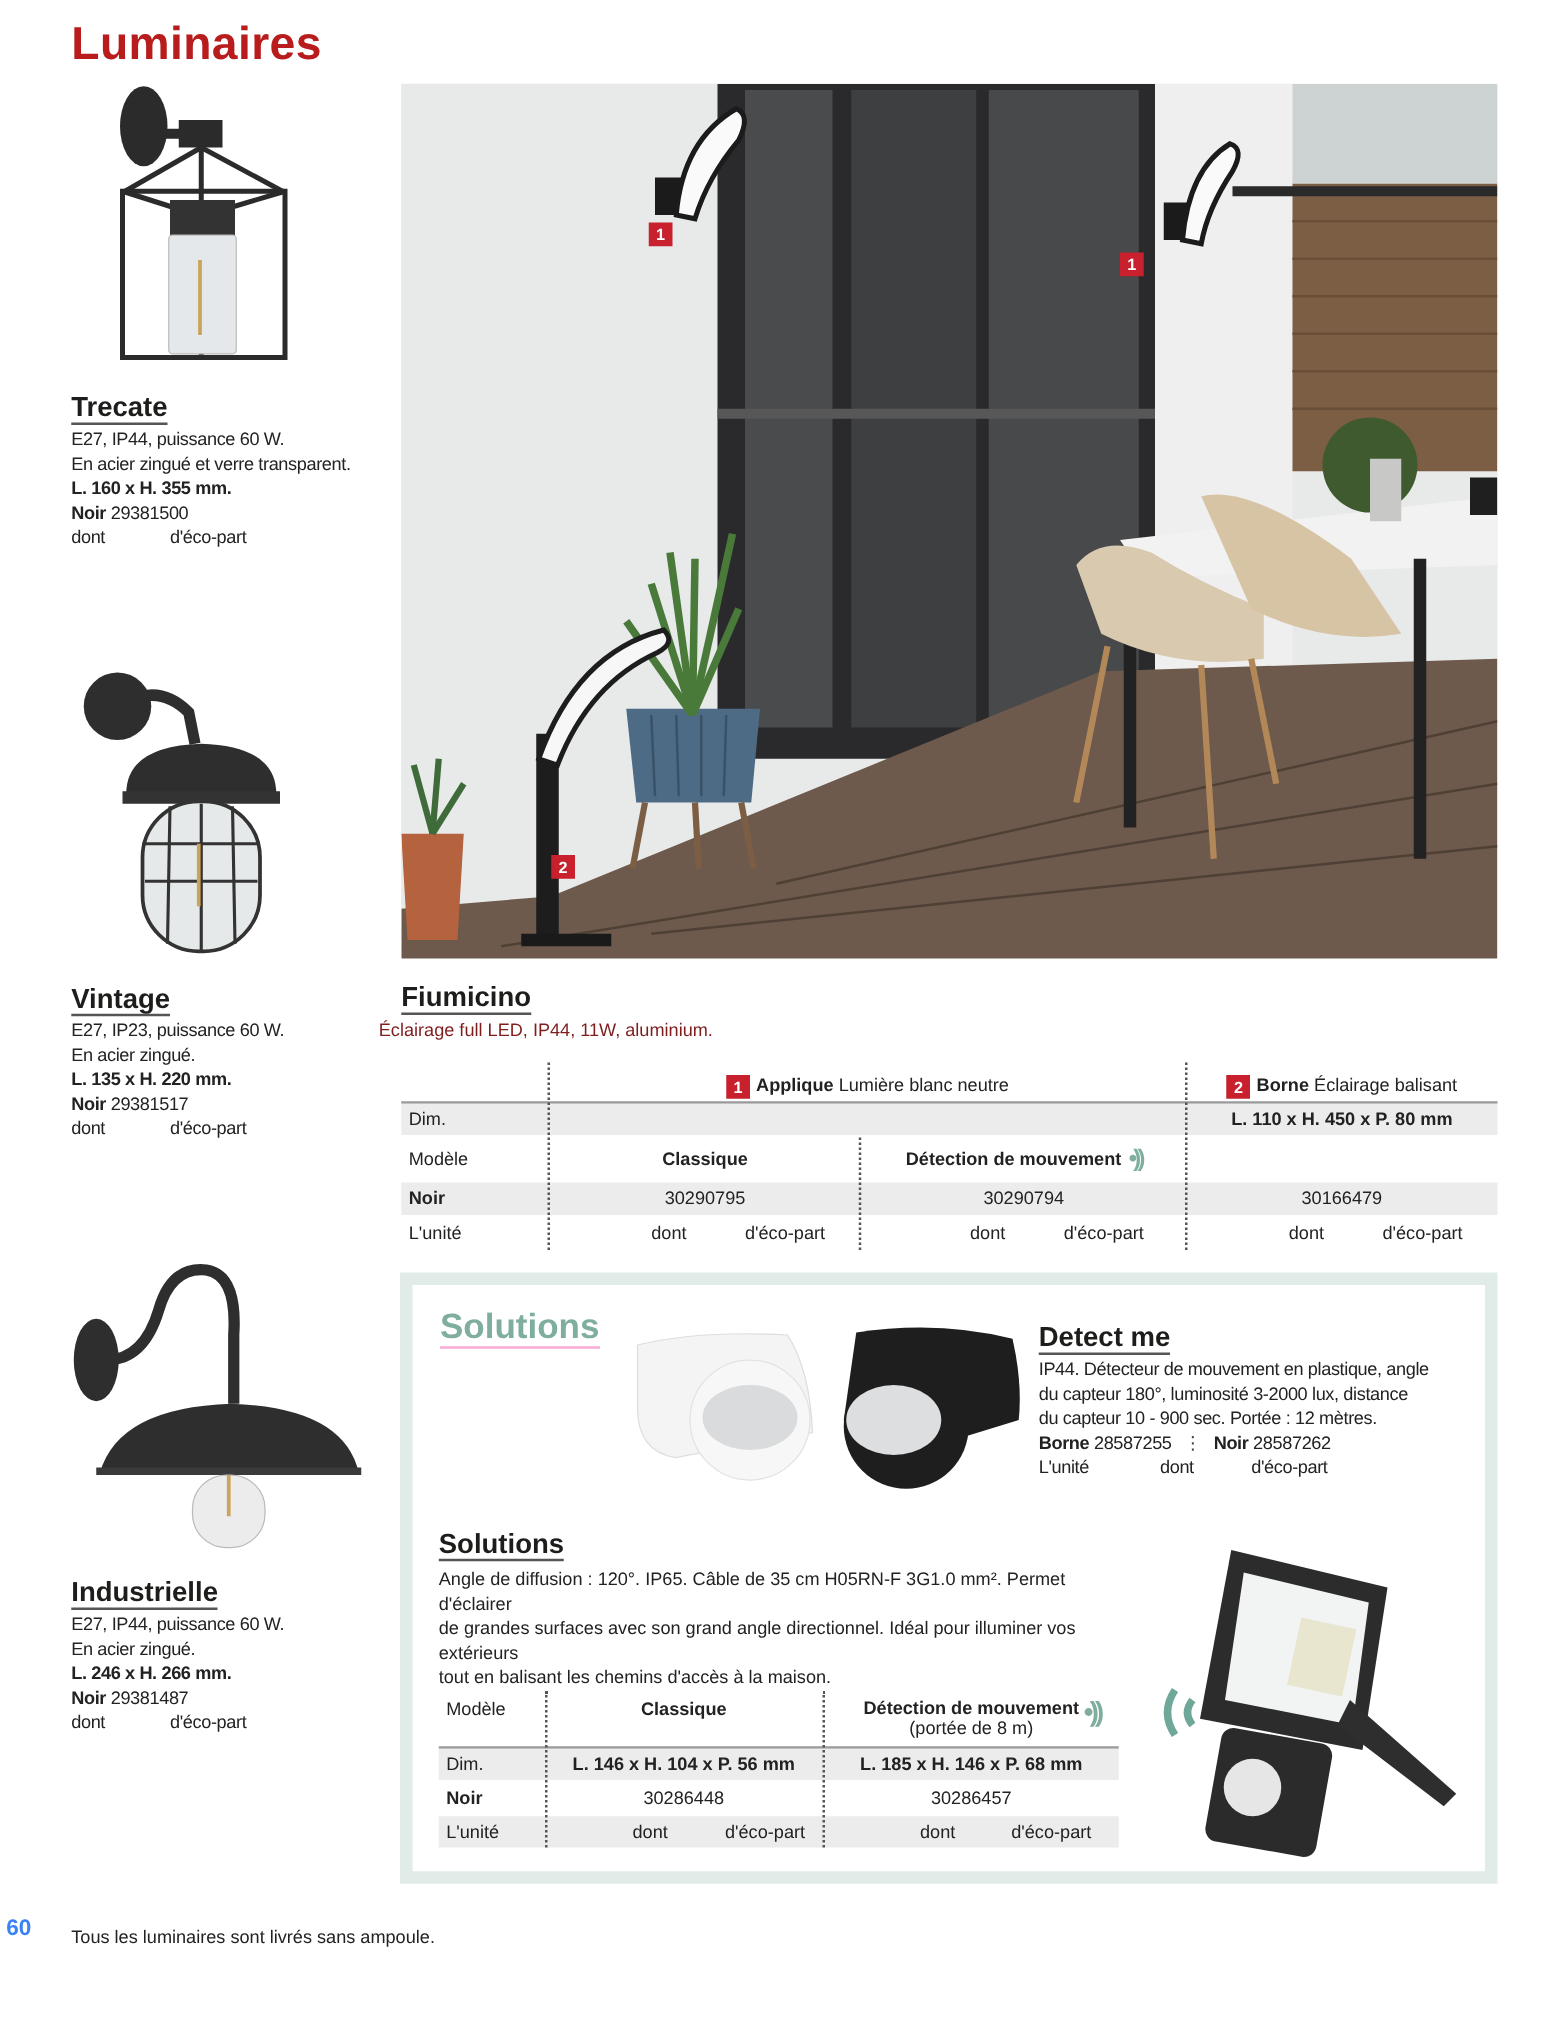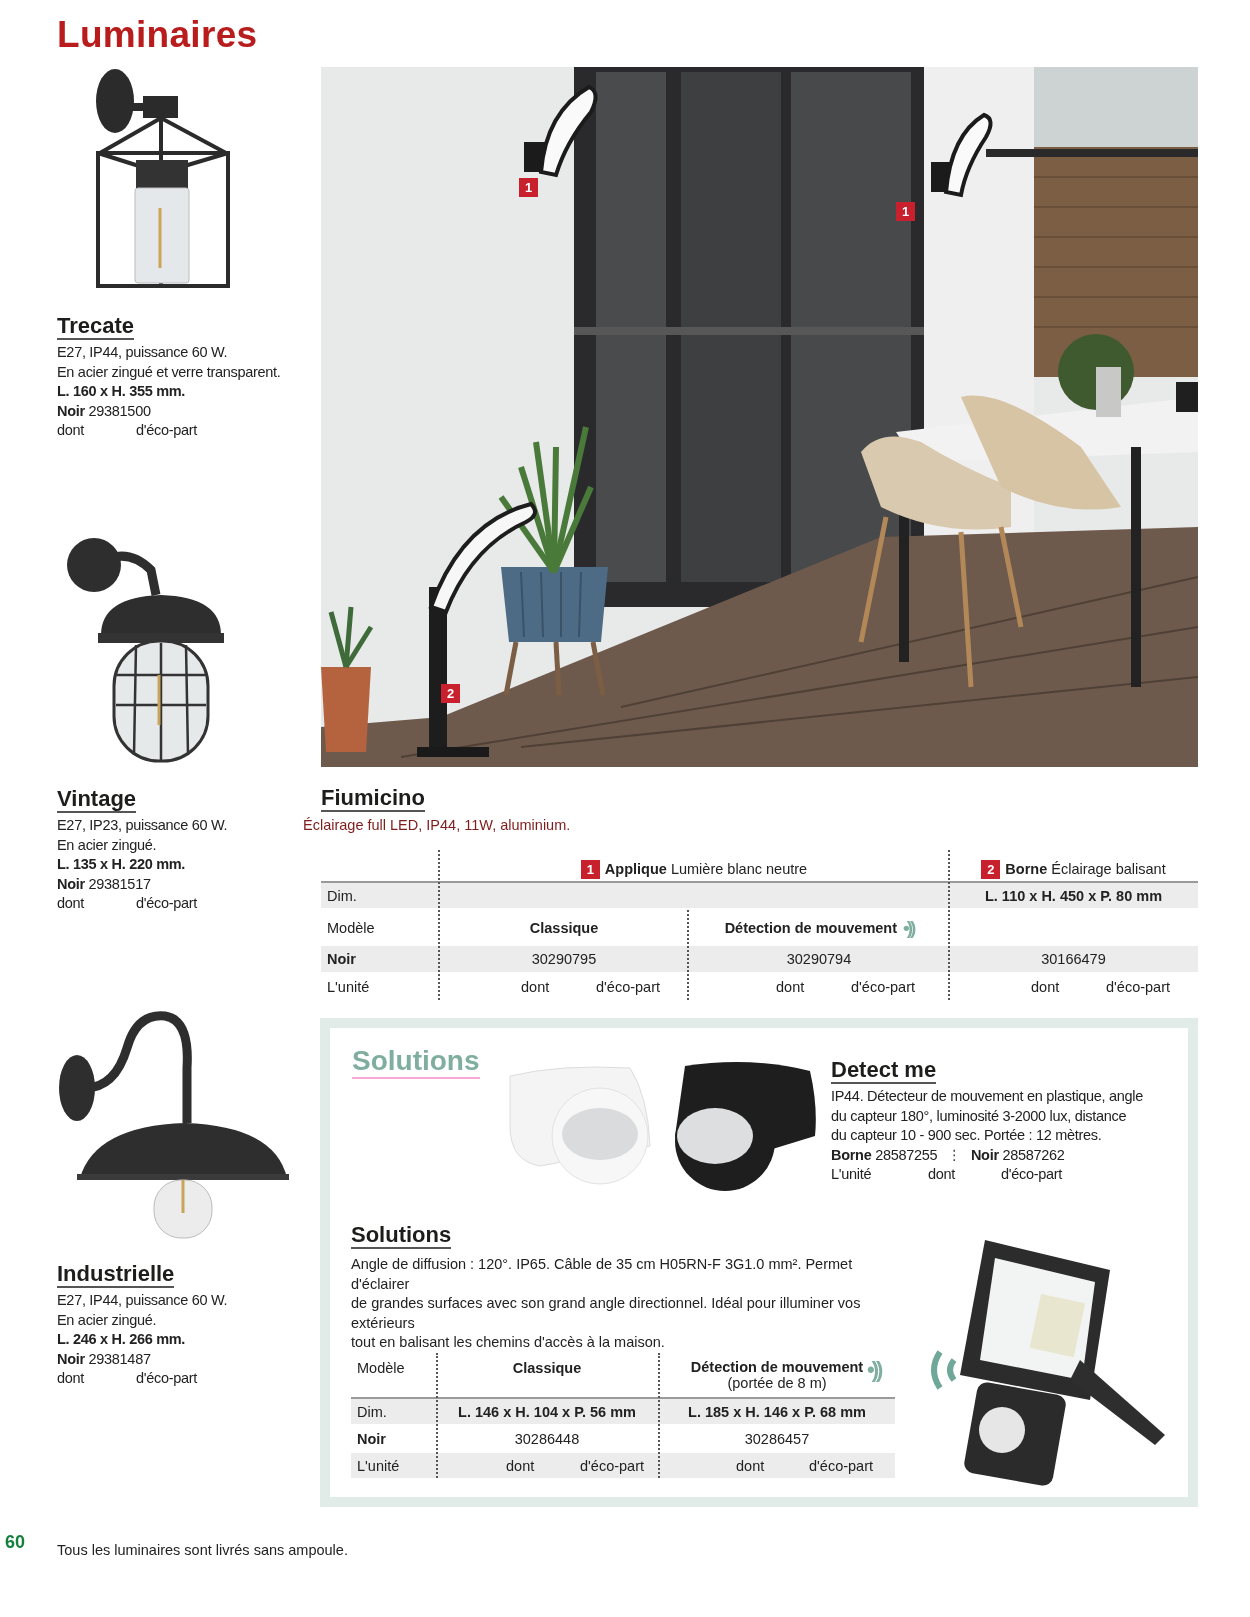--- a/index.html
+++ b/index.html
@@ -32,21 +32,21 @@
   .wave { color: #7fae9f; font-weight: bold; font-size: 19px; margin-left: 6px; letter-spacing: -3px; }
 
   
   .sol-box { position: absolute; left: 320px; top: 1018px; width: 878px; height: 489px; border: 10px solid #e1ebe7; background: #fff; }
   .sol-title { position: absolute; left: 22px; top: 18px; font-size: 28px; font-weight: bold; color: #7fae9f; border-bottom: 2px solid #f9a8d4; padding-bottom: 0px; line-height: 1.1; }
   .detect { position: absolute; left: 501px; top: 30px; width: 340px; }
   .detect .spec { font-size: 14.5px; line-height: 19.5px; }
   .proj-title { position: absolute; left: 21px; top: 195px; }
   .proj-desc { position: absolute; left: 21px; top: 227px; width: 560px; font-size: 14.5px; line-height: 19.5px; color: #222; }
 
-  .footer-page { position: absolute; left: 5px; top: 1532px; font-size: 18px; font-weight: bold; color: #15803d; }
+  .footer-page { position: absolute; left: 5px; top: 1532px; font-size: 18px; font-weight: bold; color: #3b82f6; }
   .footer-note { position: absolute; left: 57px; top: 1542px; font-size: 14.5px; color: #222; }
 </style>
 </head>
 <body>
 
 <div class="page-title">Luminaires</div>
 
 <svg style="position:absolute;left:88px;top:68px" width="150" height="225" viewBox="0 0 150 225">
   <ellipse cx="27" cy="33" rx="19" ry="32" fill="#2b2b2b"></ellipse>
   <rect x="55" y="28" width="35" height="22" fill="#2b2b2b"></rect>

